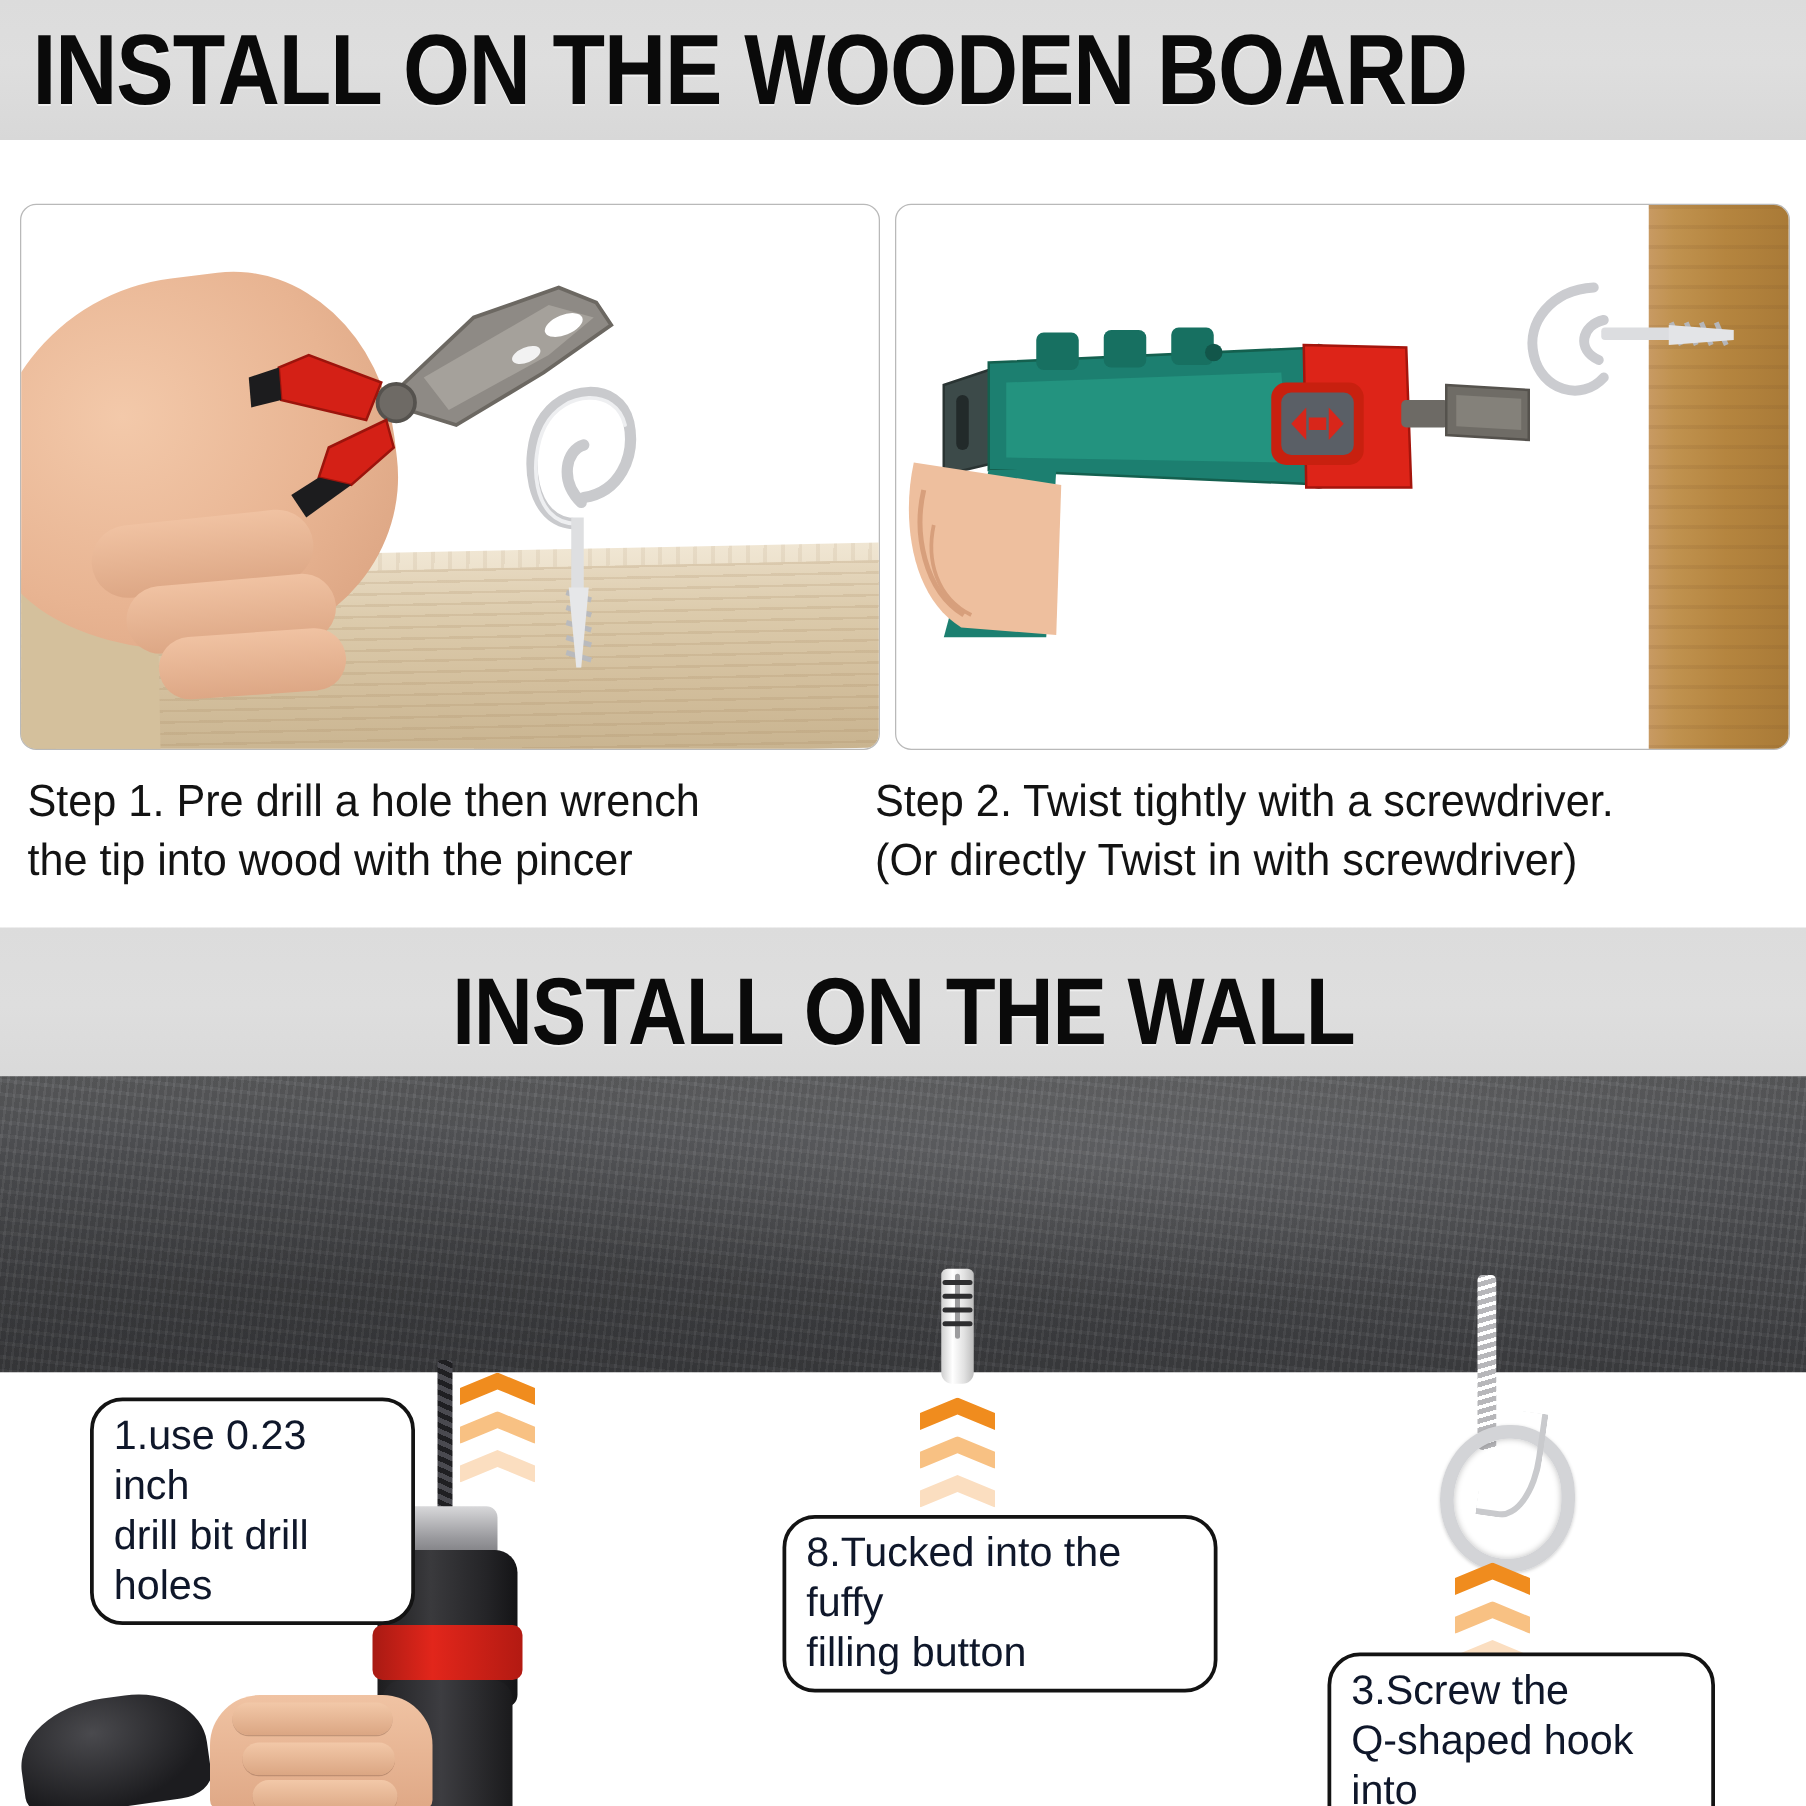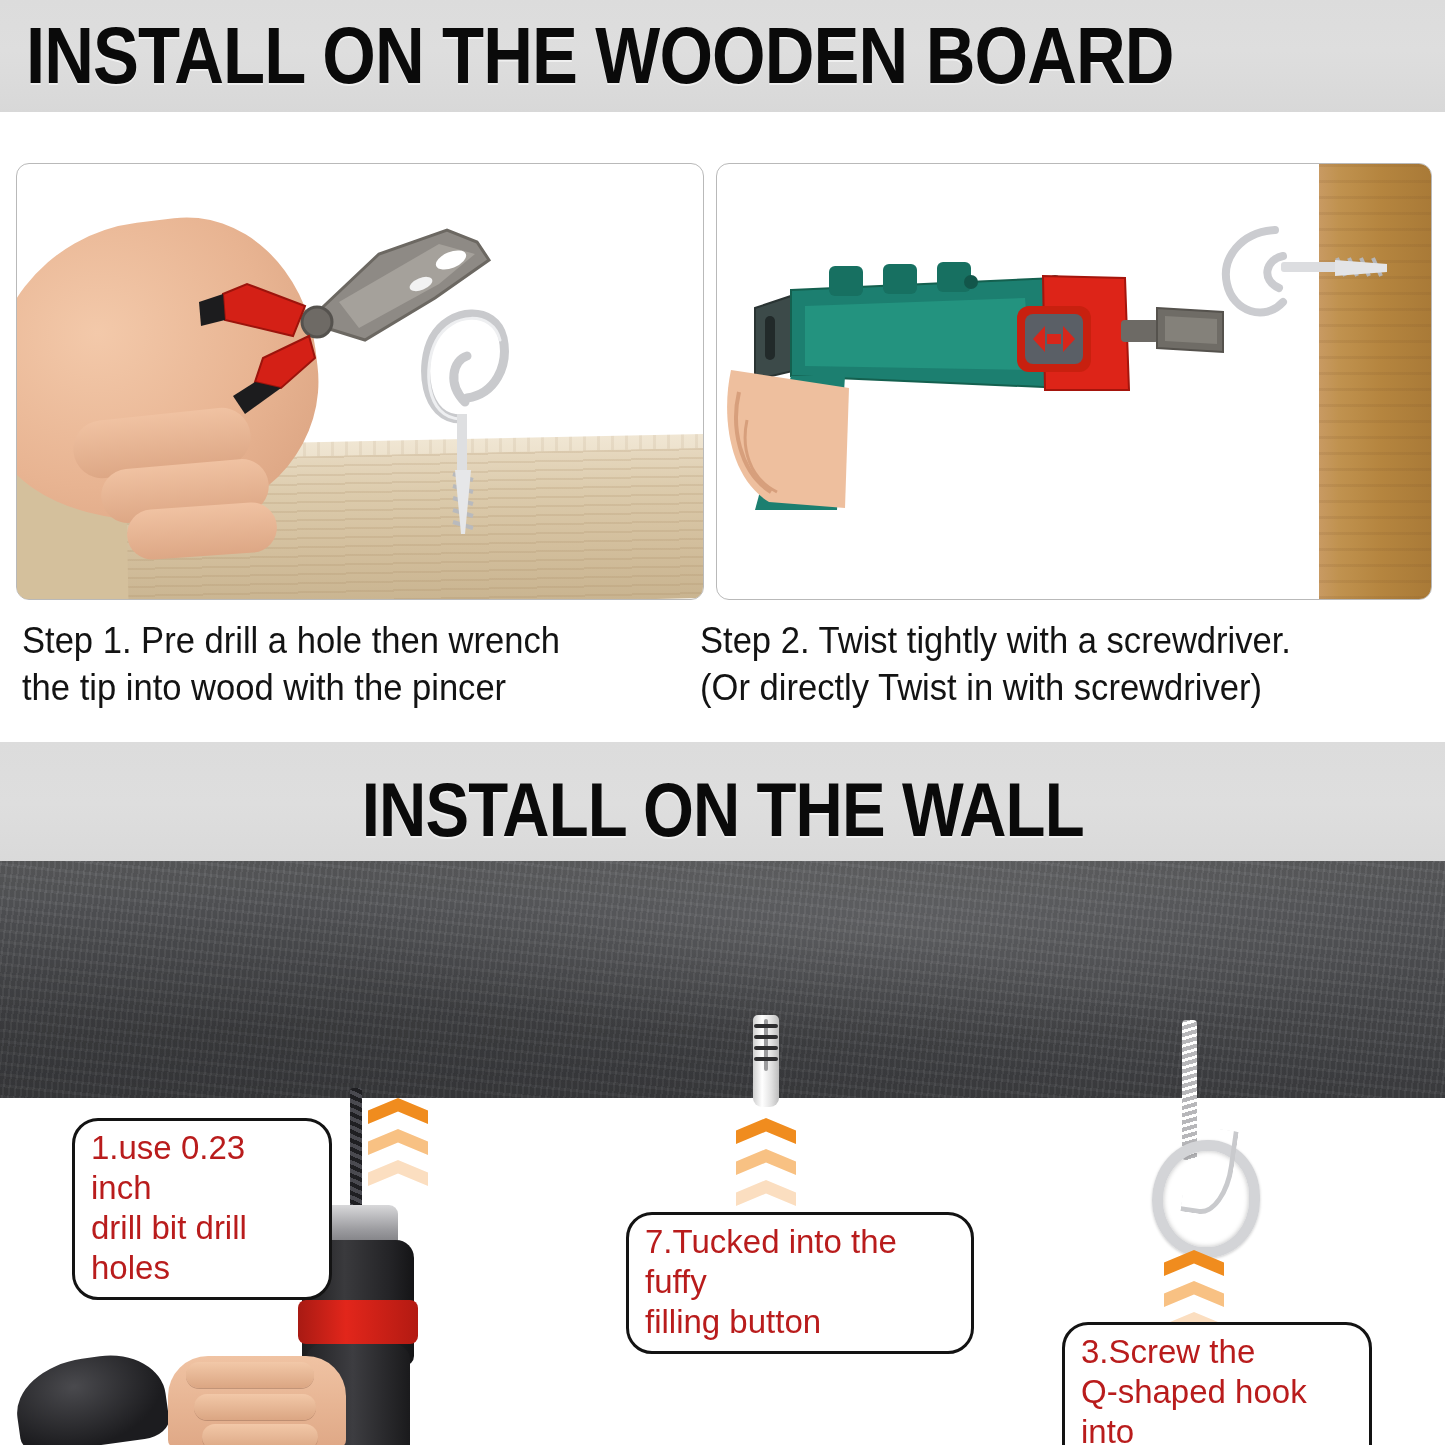--- a/index.html
+++ b/index.html
@@ -119,21 +119,21 @@
   .chev{
     display:block;width:60px;height:26px;margin-bottom:5px;
     clip-path:polygon(50% 0%,100% 48%,100% 100%,50% 52%,0 100%,0 48%);
   }
 
   
   .callout{
     position:absolute;background:#ffffff;
     border:3px solid #131313;border-radius:26px;
     padding:7px 16px 9px 16px;
-    font-size:33px;line-height:1.21;color:#b91c1c;
+    font-size:33px;line-height:1.21;color:#0f172a;
     white-space:pre-line;box-sizing:border-box;
   }
   #callout-1{left:72px;top:1118px;width:260px;}
   #callout-2{left:626px;top:1212px;width:348px;}
   #callout-3{left:1062px;top:1322px;width:310px;}
 
   
   #drill-bit{
     position:absolute;left:350px;top:1088px;width:12px;height:124px;
     background:repeating-linear-gradient(24deg,#1f1f22 0 4px,#4a4a50 4px 8px);
@@ -352,17 +352,17 @@
   <span class="chev" style="background:#FBDEC0;"></span>
 </div>
 <div class="chev-group" style="left:1164px;top:1250px;">
   <span class="chev" style="background:#F08C1E;"></span>
   <span class="chev" style="background:#F8C183;"></span>
   <span class="chev" style="background:#FBDEC0;"></span>
 </div>
 
 <div class="callout" id="callout-1">1.use 0.23 inch
 drill bit drill holes</div>
-<div class="callout" id="callout-2">7.Tucked into the fuffy
+<div class="callout" id="callout-2">8.Tucked into the fuffy
 filling button</div>
 <div class="callout" id="callout-3">3.Screw the
 Q-shaped hook into
 the fuffy pipe</div>
 
 </body></html>

